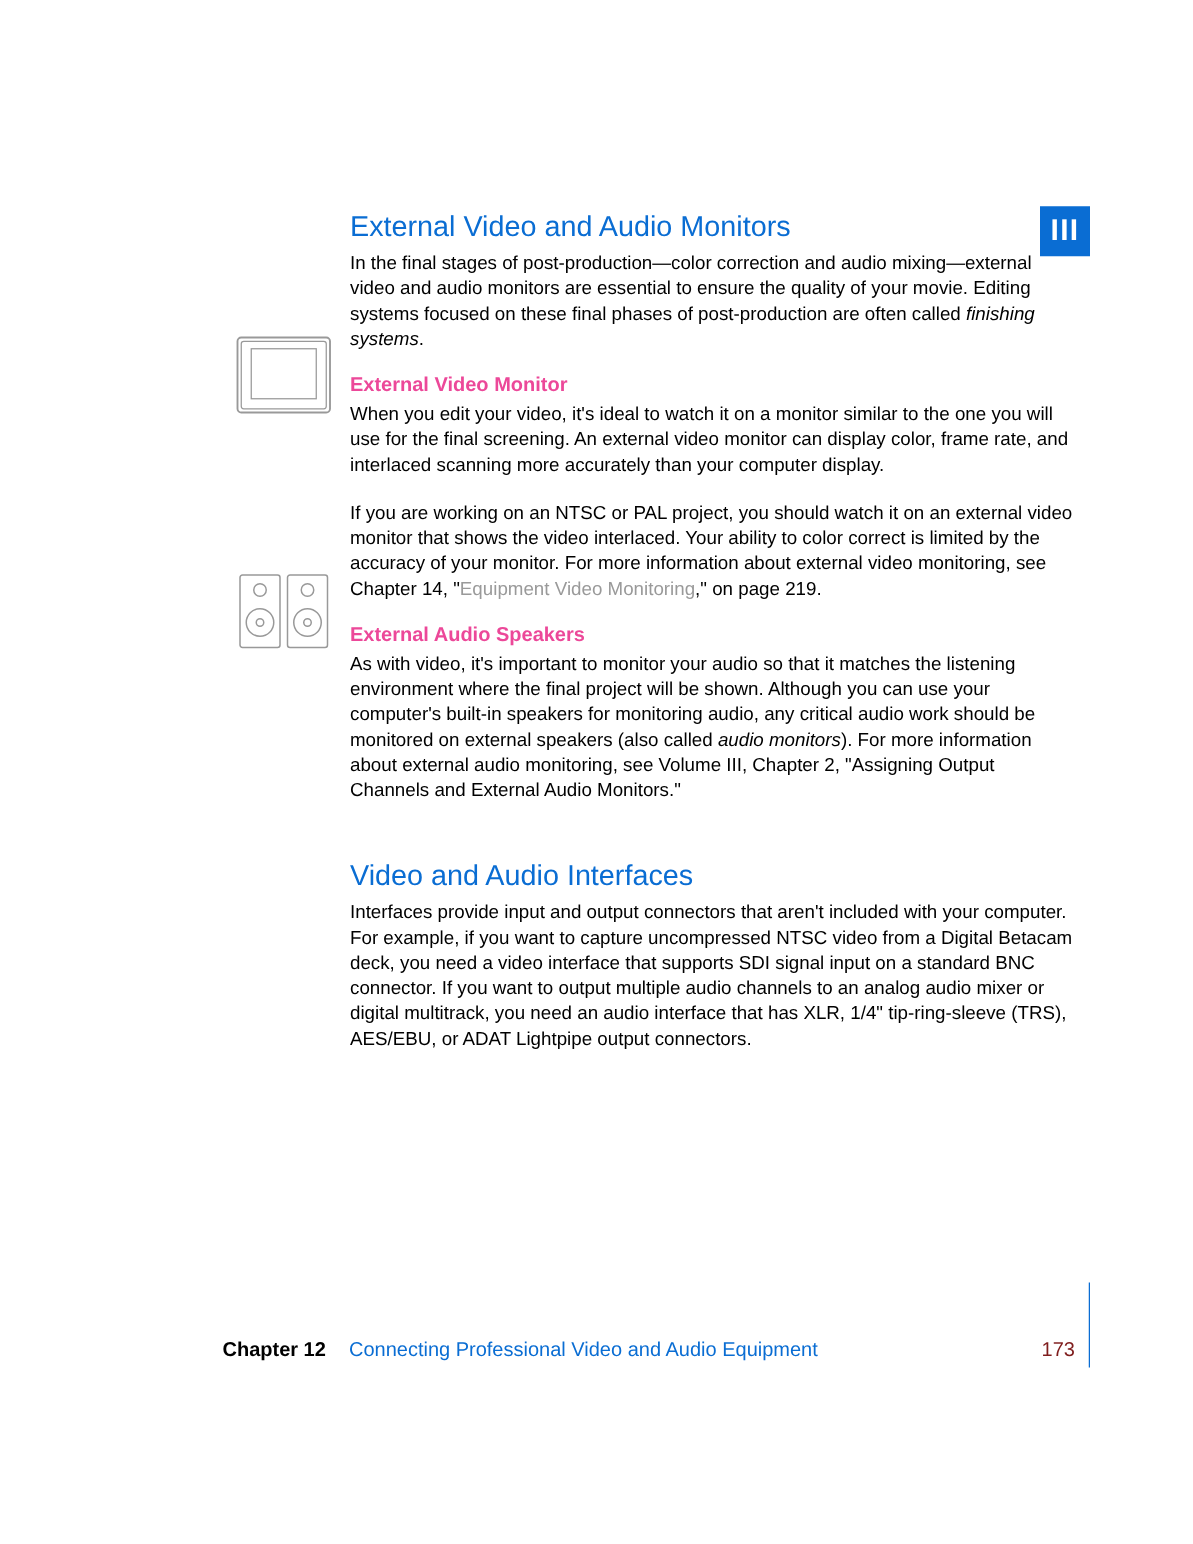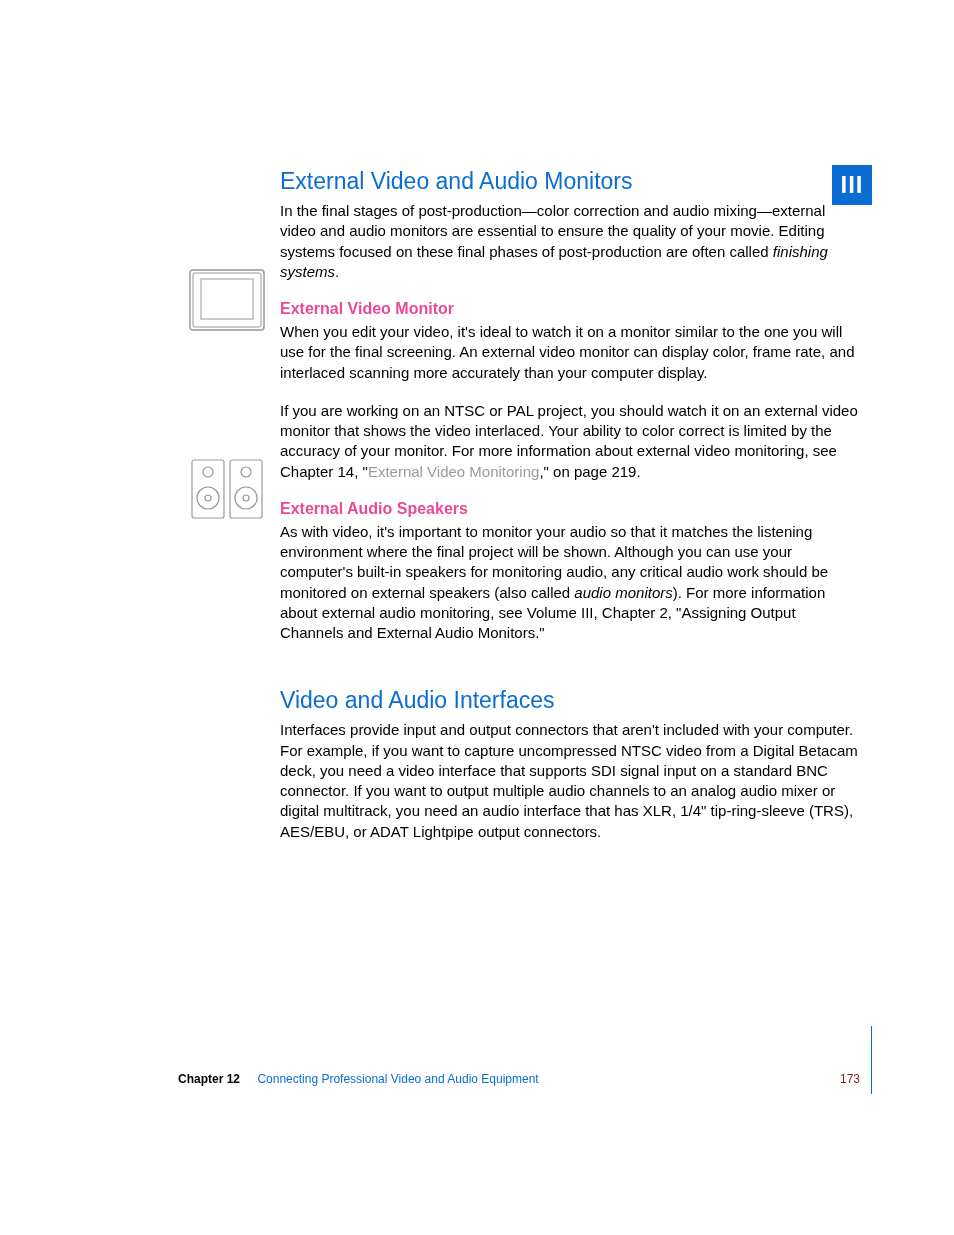--- a/index.html
+++ b/index.html
@@ -79,21 +79,21 @@
     top: 1026px;
     width: 0;
     height: 68px;
     border-right: 1px solid #0a6dd3;
   }
   .footer {
     position: absolute;
     left: 178px;
     right: 94px;
     top: 1072px;
-    font-size: 12px;
+    font-size: 16px;
     display: flex;
     justify-content: space-between;
     align-items: baseline;
   }
   .footer .left .bold { font-weight: 700; color: #000; }
   .footer .left .ctitle { color: #0a6dd3; margin-left: 14px; }
   .footer .right { color: #7f1d1d; }
   svg { display: block; }
 </style>
 </head>
@@ -116,21 +116,21 @@
       <svg width="78" height="64" viewBox="0 0 78 64">
         <rect x="2" y="2" width="74" height="60" rx="3" fill="none" stroke="#999" stroke-width="1.5"></rect>
         <rect x="5" y="5" width="68" height="54" rx="2" fill="none" stroke="#999" stroke-width="1"></rect>
         <rect x="13" y="11" width="52" height="40" fill="none" stroke="#999" stroke-width="1"></rect>
       </svg>
     </div>
 
     <h2 class="subsection">External Video Monitor</h2>
     <p class="body">When you edit your video, it's ideal to watch it on a monitor similar to the one you will use for the final screening. An external video monitor can display color, frame rate, and interlaced scanning more accurately than your computer display.</p>
     <p class="body">
-      <span>If you are working on an NTSC or PAL project, you should watch it on an external video monitor that shows the video interlaced. Your ability to color correct is limited by the accuracy of your monitor. For more information about external video monitoring, see Chapter 14, "</span><span class="link">External Video Monitoring</span><span>," on page 219.</span>
+      <span>If you are working on an NTSC or PAL project, you should watch it on an external video monitor that shows the video interlaced. Your ability to color correct is limited by the accuracy of your monitor. For more information about external video monitoring, see Chapter 14, "</span><span class="link">Equipment Video Monitoring</span><span>," on page 219.</span>
     </p>
 
     <div class="icon-slot speaker-icon">
       <svg width="78" height="62" viewBox="0 0 78 62">
         <g stroke="#999" stroke-width="1.2" fill="none">
           <rect x="4" y="2" width="32" height="58" rx="2"></rect>
           <circle cx="20" cy="14" r="5"></circle>
           <circle cx="20" cy="40" r="11"></circle>
           <circle cx="20" cy="40" r="3"></circle>
           <rect x="42" y="2" width="32" height="58" rx="2"></rect>

